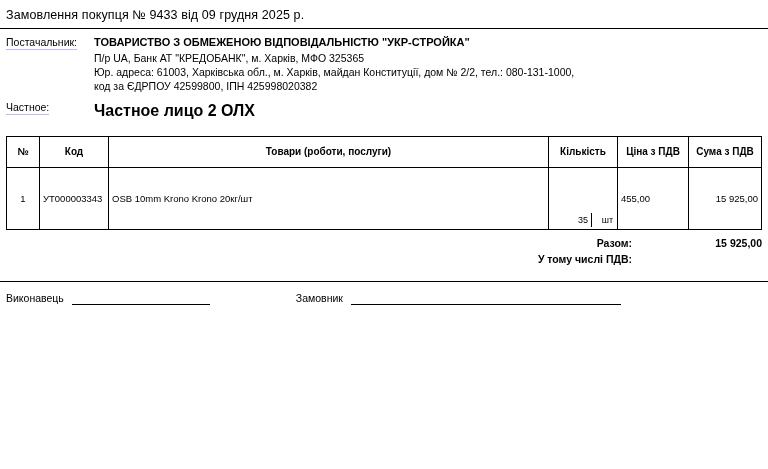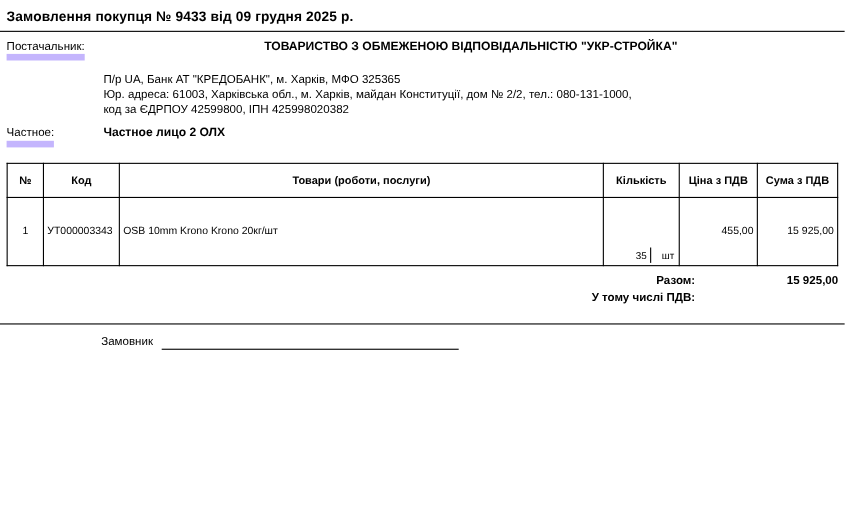--- a/index.html
+++ b/index.html
@@ -18,21 +18,21 @@
   .page {
     width: 768px;
     height: 469px;
     position: relative;
     box-sizing: border-box;
   }
 
   
   .doc-title {
     font-size: 12.5px;
-    font-weight: bold;
+    font-weight: normal;
     padding: 8px 0 6px 6px;
     letter-spacing: 0.1px;
   }
   .title-rule {
     border-top: 1px solid #000;
     margin: 0;
     height: 0;
   }
 
   
@@ -51,37 +51,36 @@
   }
   .party-value {
     flex: 1 1 auto;
     font-size: 10.5px;
     line-height: 1.35;
   }
   .supplier-name {
     font-weight: bold;
     font-size: 11px;
     display: block;
-    margin-bottom: 15px;
-    text-align: center;
+    margin-bottom: 1px;
   }
   .supplier-line {
     display: block;
   }
   .label-underline {
     display: inline-block;
-    border-bottom: 6px solid #c4b5fd;
+    border-bottom: 1px solid #c4b5fd;
     padding-bottom: 1px;
   }
   .buyer-row {
     margin-top: 7px;
   }
   .buyer-value {
     font-weight: bold;
-    font-size: 11px;
+    font-size: 16px;
   }
 
   
   .table-wrap {
     padding: 0 6px;
     margin-top: 14px;
   }
   table.items {
     width: 100%;
     border-collapse: collapse;
@@ -104,21 +103,21 @@
   .col-code { width: 62px; }
   .col-name { }
   .col-qty { width: 62px; }
   .col-price { width: 64px; text-align: center; }
   .col-sum { width: 66px; text-align: center; }
 
   td.c-n { text-align: center; font-size: 9px; }
   td.c-code { font-size: 9px; }
   td.c-name { font-size: 9px; }
   td.c-qty { font-size: 9px; padding: 0; }
-  td.c-price { text-align: right; font-size: 9px; }
+  td.c-price { text-align: left; font-size: 9px; }
   td.c-sum { text-align: right; font-size: 9px; }
 
   .qty-inner {
     display: flex;
     width: 100%;
     height: 100%;
     margin-top: 43px;
   }
   .qty-num {
     flex: 1 1 auto;
@@ -273,20 +272,24 @@
     <div class="total-row">
       <div class="total-label">У тому числі ПДВ:</div>
       <div class="total-value-empty"></div>
     </div>
   </div>
 
 
   <div class="sign-rule"></div>
 
   <div class="signatures">
+    <div class="sign-block">
+      <span class="sign-label">Виконавець</span>
+      <span class="sign-line sign-line-left"></span>
+    </div>
     <div class="sign-gap"></div>
     <div class="sign-block">
       <span class="sign-label">Замовник</span>
       <span class="sign-line sign-line-right"></span>
     </div>
   </div>
 
 </div>
 
 </body></html>

